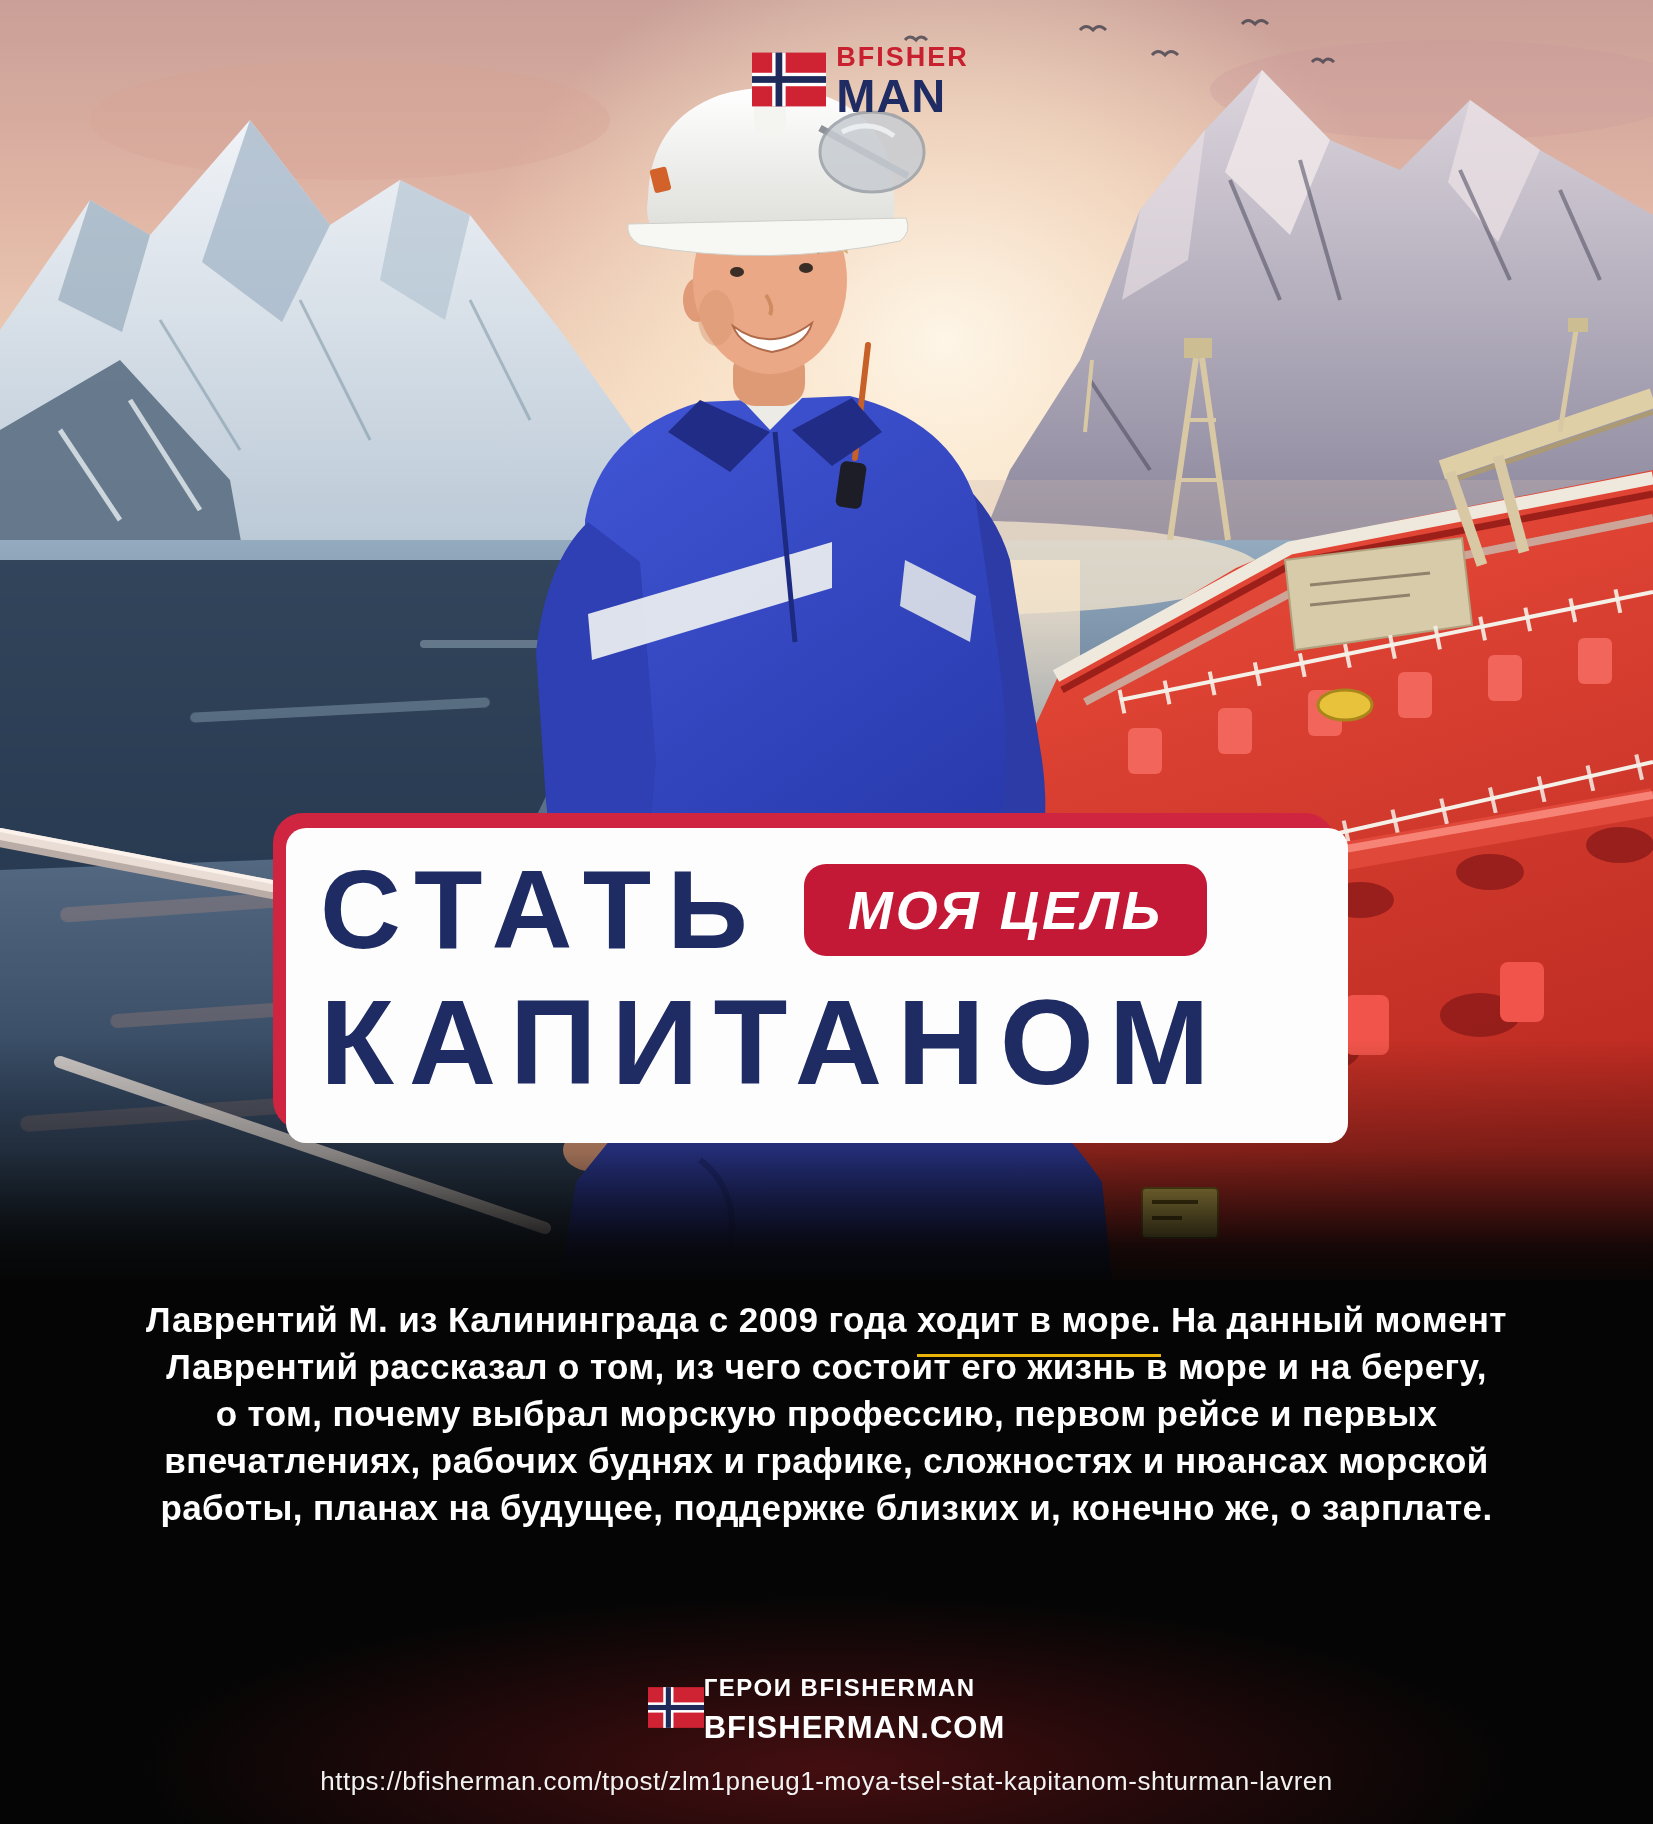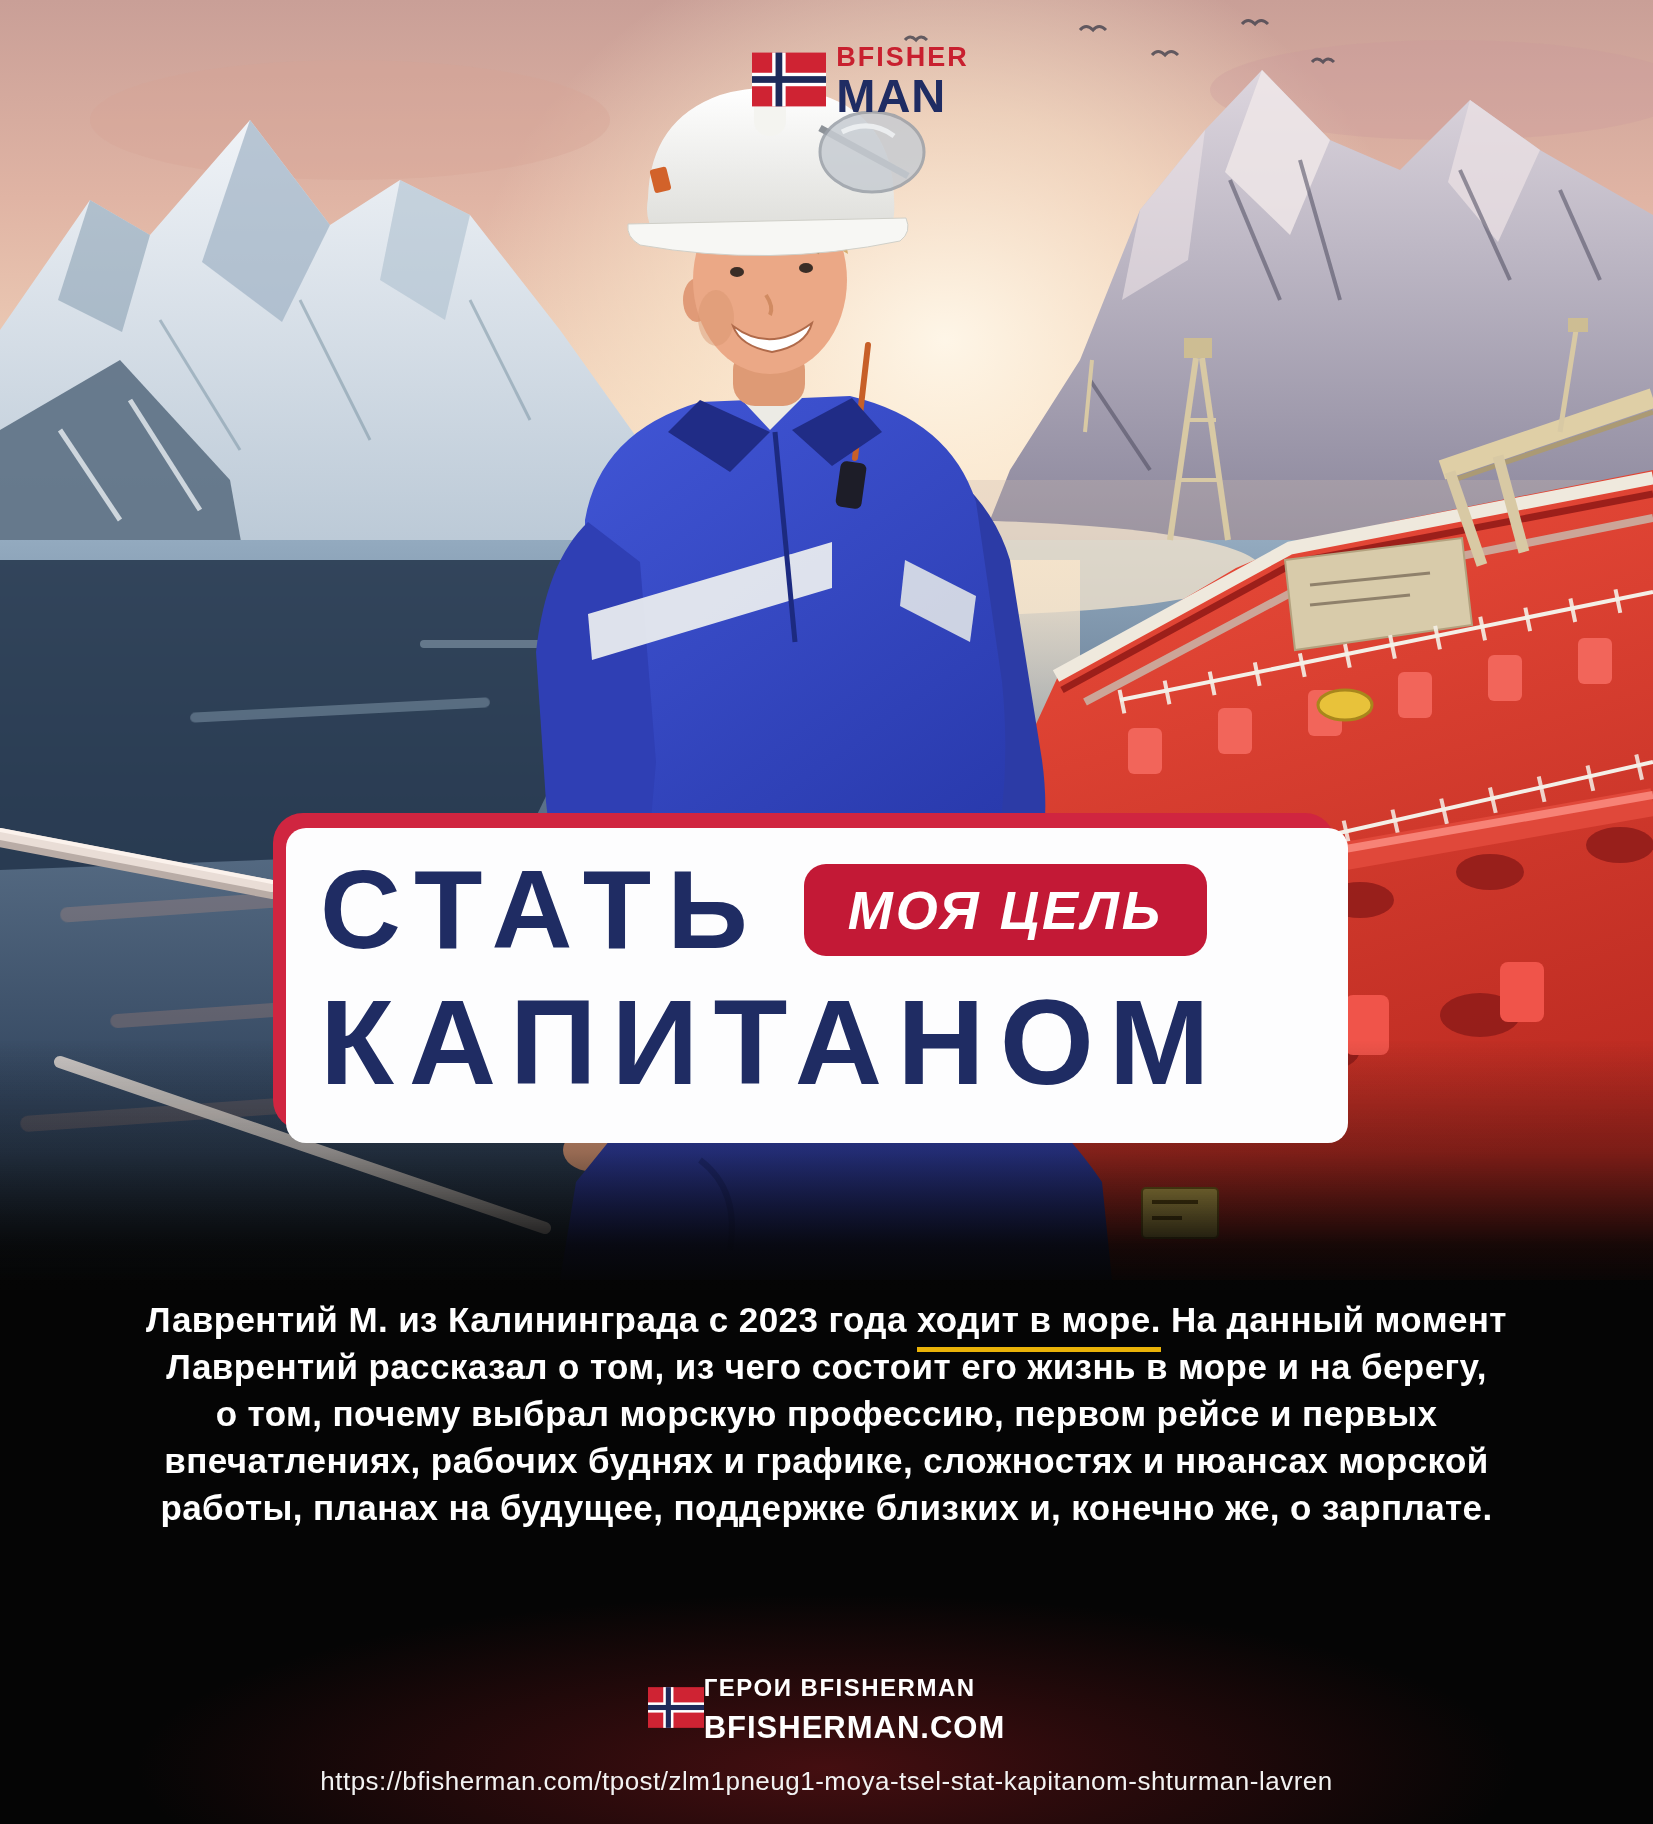--- a/index.html
+++ b/index.html
@@ -59,21 +59,21 @@
     margin-top:16px;font-size:121px;font-weight:700;letter-spacing:15px;color:var(--navy);line-height:1;
   }
   
   .story{
     position:absolute;left:0;top:1296px;width:1653px;z-index:3;
     text-align:center;color:var(--text_white);
   }
   .story-line{
     font-size:35px;font-weight:700;letter-spacing:.4px;line-height:47px;white-space:nowrap;
   }
-  .story-line .u{border-bottom:5px solid #eab308;padding-bottom:8px;}
+  .story-line .u{border-bottom:3px solid #eab308;padding-bottom:15px;}
   
   .glow{
     position:absolute;left:0;top:1570px;width:1653px;height:254px;z-index:2;
     background:radial-gradient(ellipse 58% 95% at 50% 78%, rgba(120,22,26,.55), rgba(120,22,26,0) 72%);
   }
   .footer{
     position:absolute;left:0;top:1676px;width:100%;z-index:3;
     display:flex;justify-content:center;align-items:center;gap:0;
   }
   .footer-text{display:flex;flex-direction:column;align-items:flex-start;line-height:1}
@@ -337,21 +337,21 @@
         <span class="title-word1">СТАТЬ</span>
         <span class="title-badge">
           <span>МОЯ ЦЕЛЬ</span>
         </span>
       </div>
       <div class="title-word2">КАПИТАНОМ</div>
     </div>
   </div>
 
   <div class="story" id="story">
-      <div class="story-line"><span>Лаврентий М. из Калининграда с 2023 года </span><span class="u">ходит в море.</span><span> На данный момент</span></div>
+      <div class="story-line"><span>Лаврентий М. из Калининграда с 2009 года </span><span class="u">ходит в море.</span><span> На данный момент</span></div>
       <div class="story-line"><span>Лаврентий рассказал о том, из чего состоит его жизнь в море и на берегу,</span></div>
       <div class="story-line"><span>о том, почему выбрал морскую профессию, первом рейсе и первых</span></div>
       <div class="story-line"><span>впечатлениях, рабочих буднях и графике, сложностях и нюансах морской</span></div>
       <div class="story-line"><span>работы, планах на будущее, поддержке близких и, конечно же, о зарплате.</span></div>
     </div>
 
   <div class="footer">
     <span class="flag">
       <svg width="56" height="43" viewBox="0 0 22 16">
         <rect width="22" height="16" fill="#cf2333"></rect>

